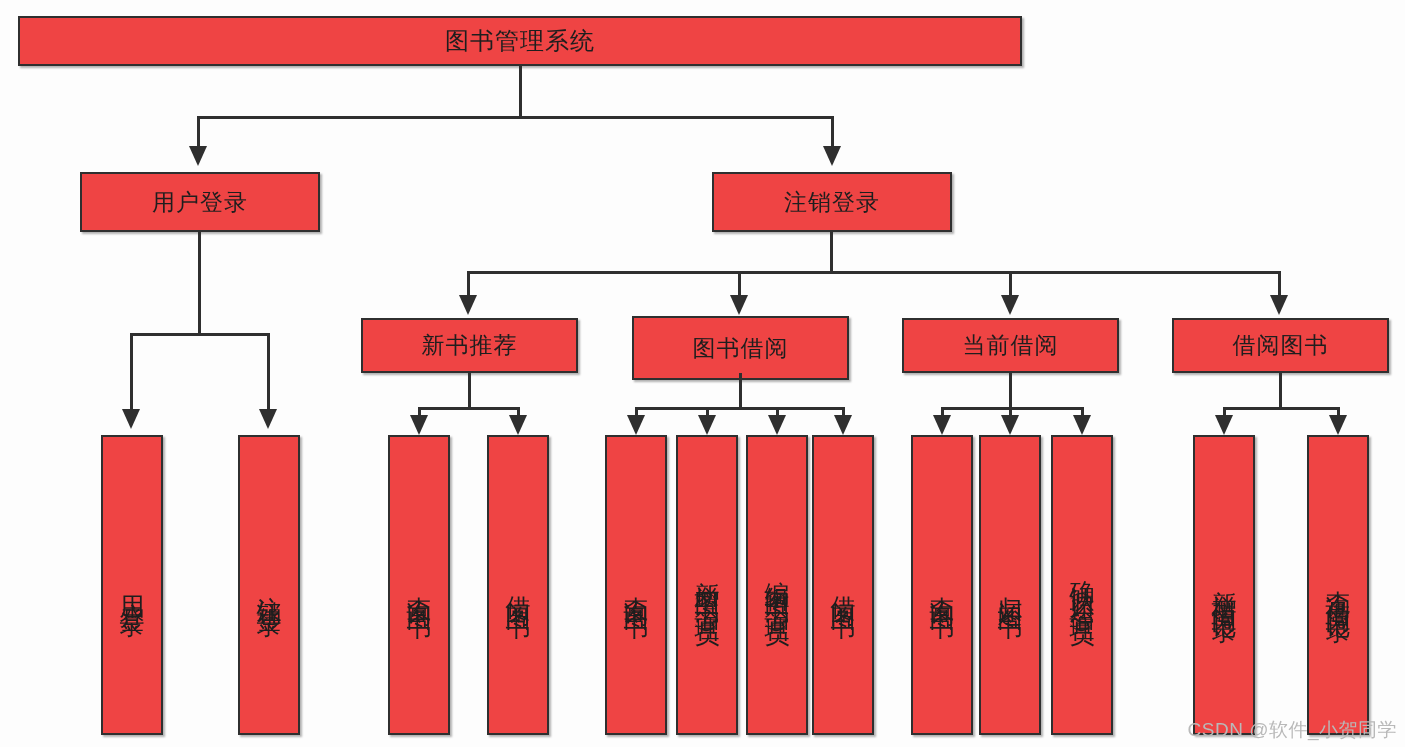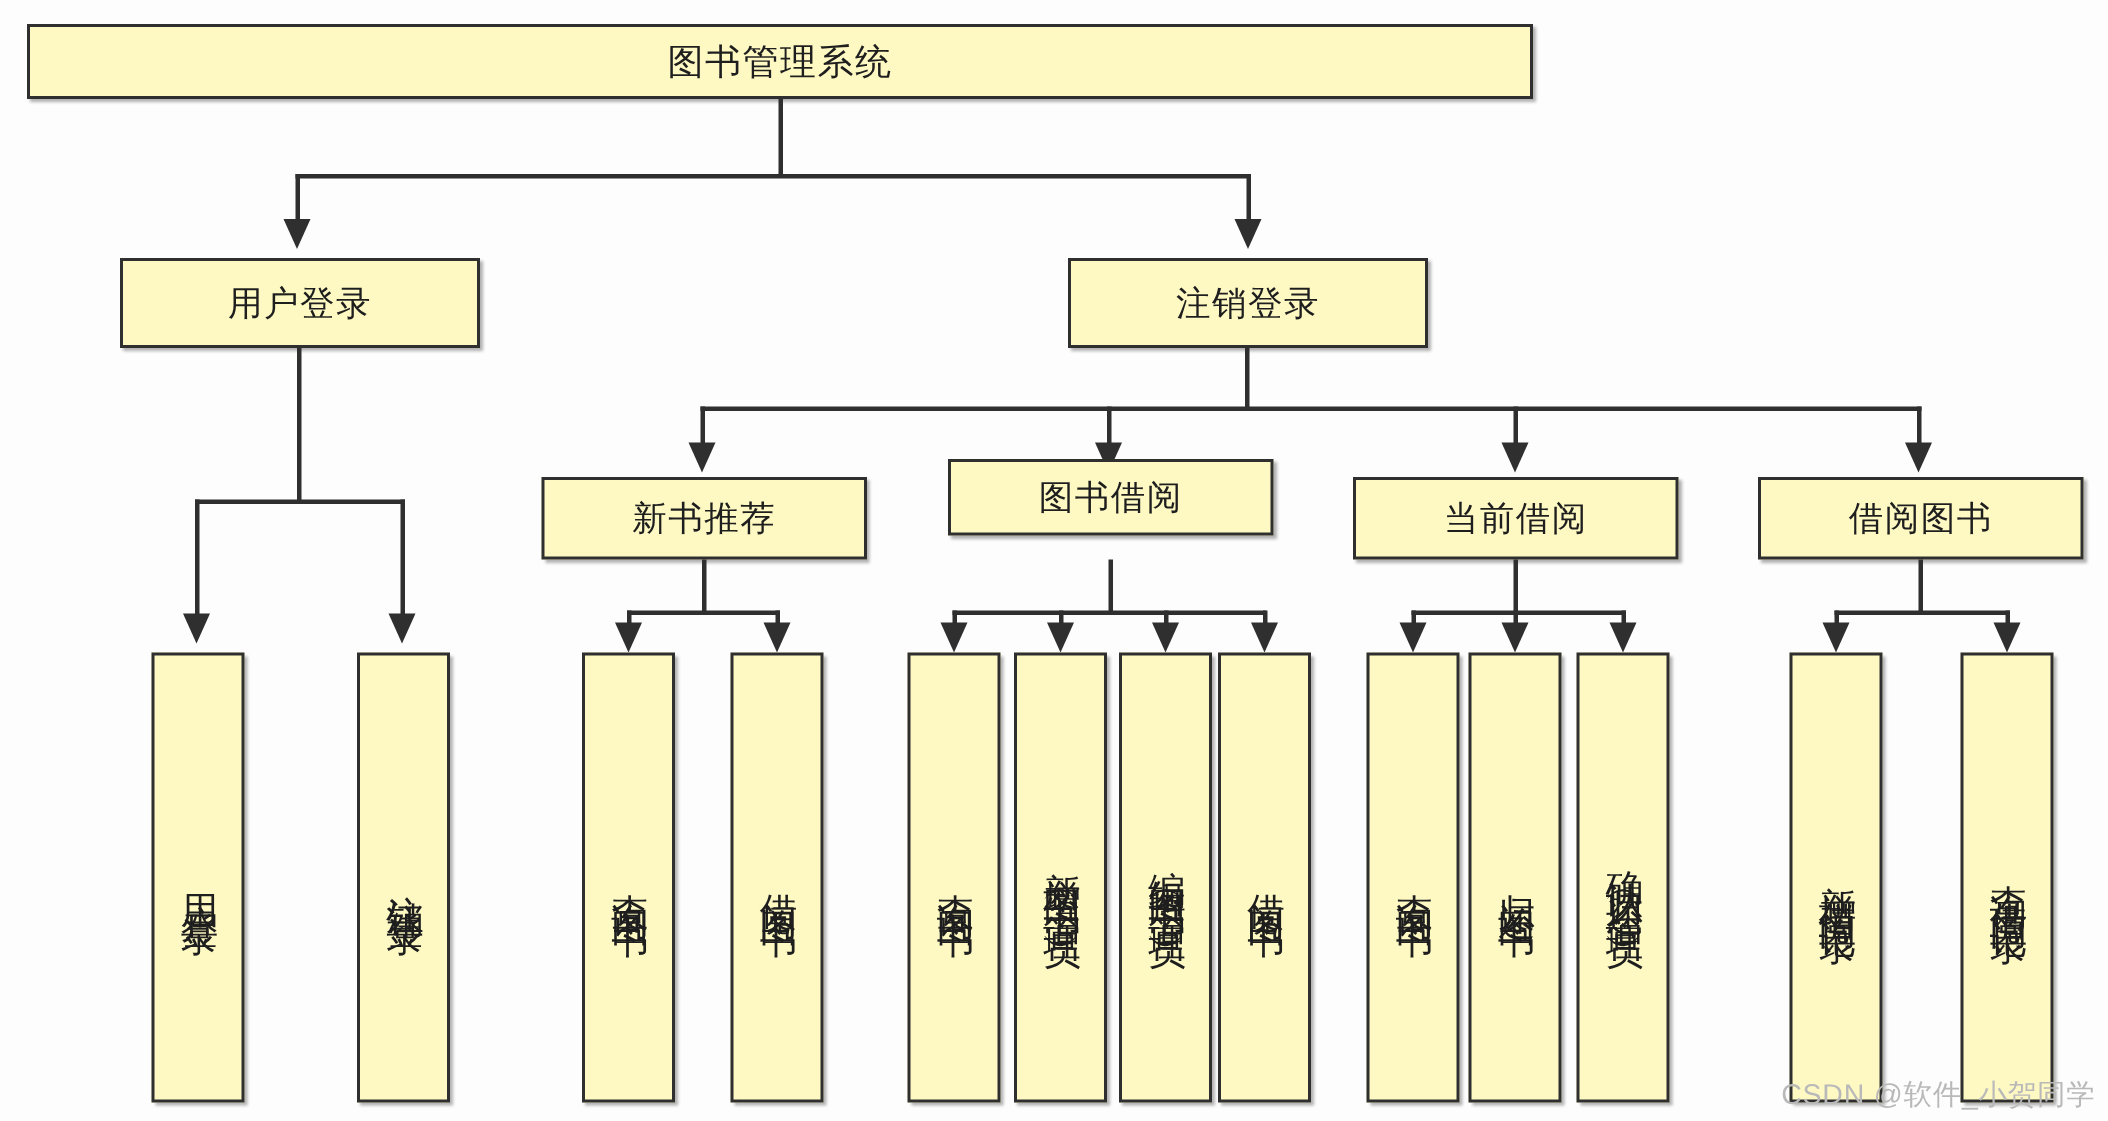--- a/index.html
+++ b/index.html
@@ -8,21 +8,21 @@
     background:#ffffff;
     font-family:"Liberation Sans","DejaVu Sans",sans-serif;
     overflow:hidden;
   }
   #canvas{position:relative;width:1405px;height:747px;background:#fdfdfd;}
 
   
   .node{
     position:absolute;
     box-sizing:border-box;
-    background:#fef9c3;
+    background:#ef4444;
     border:2.5px solid #2f2f2f;
     box-shadow:2px 2px 2px rgba(0,0,0,.30);
     display:flex;
     align-items:center;
     justify-content:center;
     color:#1e1e1e;
     letter-spacing:1px;
   }
   .node.h{ font-size:23px; }
   .node.root{ font-size:24px; }
@@ -109,21 +109,21 @@
 
   <div class="edge vline" style="left:1009px;top:271px;width:3px;height:26px;"></div>
   <div class="arrow" style="left:1001px;top:295px;"></div>
 
   <div class="edge vline" style="left:1278px;top:271px;width:3px;height:26px;"></div>
   <div class="arrow" style="left:1270px;top:295px;"></div>
 
   <div class="node h" style="left:361px;top:318px;width:217px;height:55px;">
     <span>新书推荐</span>
   </div>
-  <div class="node h" style="left:632px;top:306px;width:217px;height:51px;">
+  <div class="node h" style="left:632px;top:316px;width:217px;height:64px;">
     <span>图书借阅</span>
   </div>
   <div class="node h" style="left:902px;top:318px;width:217px;height:55px;">
     <span>当前借阅</span>
   </div>
   <div class="node h" style="left:1172px;top:318px;width:217px;height:55px;">
     <span>借阅图书</span>
   </div>
 
   <div class="edge vline" style="left:468px;top:373px;width:3px;height:36px;"></div>

